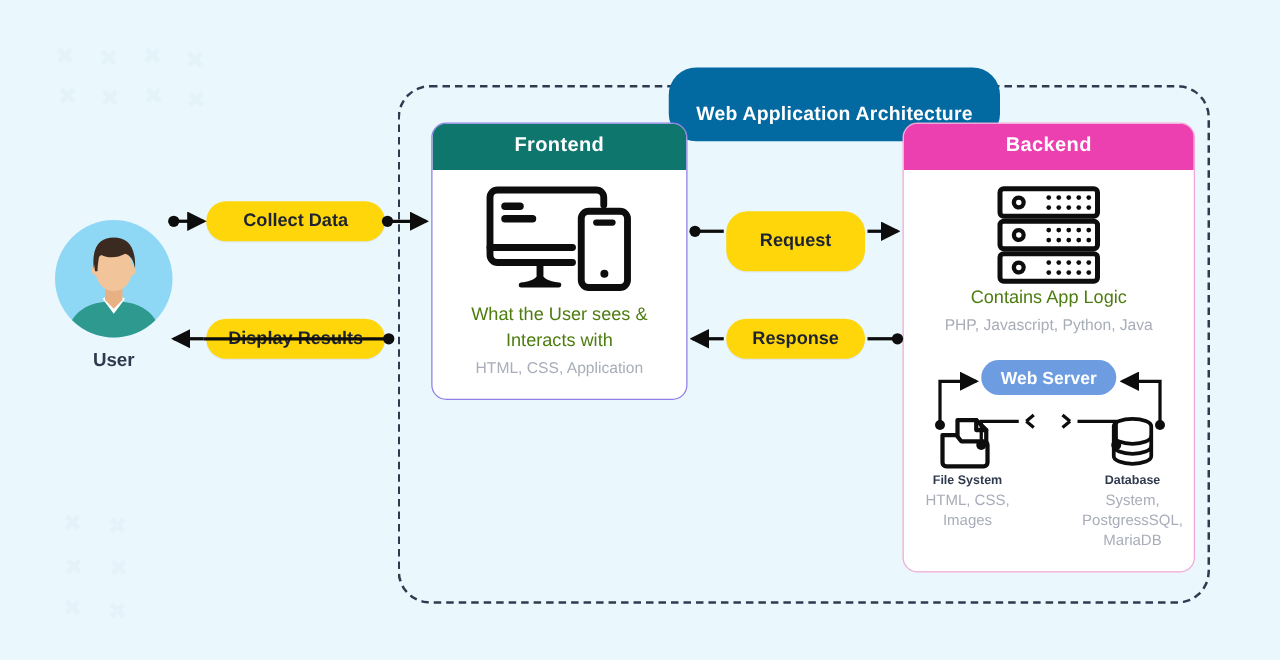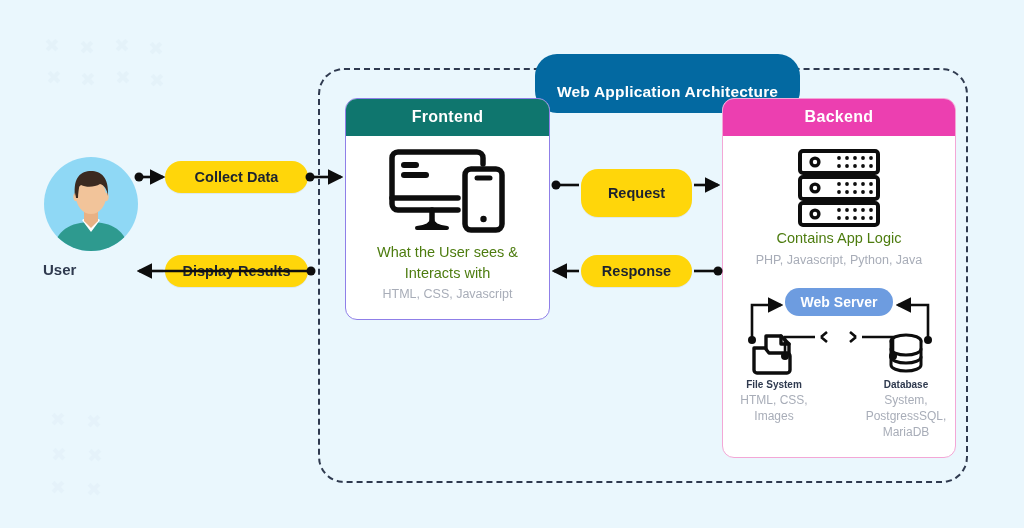--- a/index.html
+++ b/index.html
@@ -80,21 +80,21 @@
   
   #web-server-pill{
     position:absolute;left:785px;top:288px;width:108px;height:28px;
     background:#6d9ce0;color:#ffffff;border-radius:15px;
     font-size:14px;font-weight:bold;
     display:flex;align-items:center;justify-content:center;
     white-space:nowrap;
   }
 
   
-  #user-block{position:absolute;left:43px;top:156px;width:96px;}
+  #user-block{position:absolute;left:43px;top:175px;width:96px;text-align:center;}
   #user-label{
     font-size:15px;font-weight:bold;color:#2f3a4f;margin-top:9px;
   }
 
   
   #wires{position:absolute;left:0;top:0;width:1024px;height:528px;pointer-events:none;}
 
   
   .sub-node{position:absolute;text-align:center;}
   .sub-node .t{font-size:10px;color:#2f3a4f;font-weight:bold;line-height:1.3;}
@@ -178,21 +178,21 @@
             <path d="M31 31 h22" stroke-width="6"></path>
 
             <rect x="92" y="25" width="37" height="61" rx="6"></rect>
             <path d="M104 34 h13" stroke-width="5"></path>
           </g>
           <circle cx="110.5" cy="75" r="3.2" fill="#0d0d0d"></circle>
         </svg>
       </div>
       <div class="cap-main">What the User sees &amp;</div>
       <div class="cap-main" style="margin-top:0;">Interacts with</div>
-      <div class="cap-sub">HTML, CSS, Javascript</div>
+      <div class="cap-sub">HTML, CSS, Application</div>
     </div>
   </div>
 
   <div class="card" id="backend-card">
     <div class="card-hd">Backend</div>
     <div class="card-body">
       <div class="icon-wrap" style="margin-top:12px;">
         <svg width="84" height="80" viewBox="0 0 84 80" aria-hidden="true">
           <g fill="none" stroke="#0d0d0d" stroke-width="4">
             <rect x="3" y="3" width="78" height="22" rx="3"></rect>

